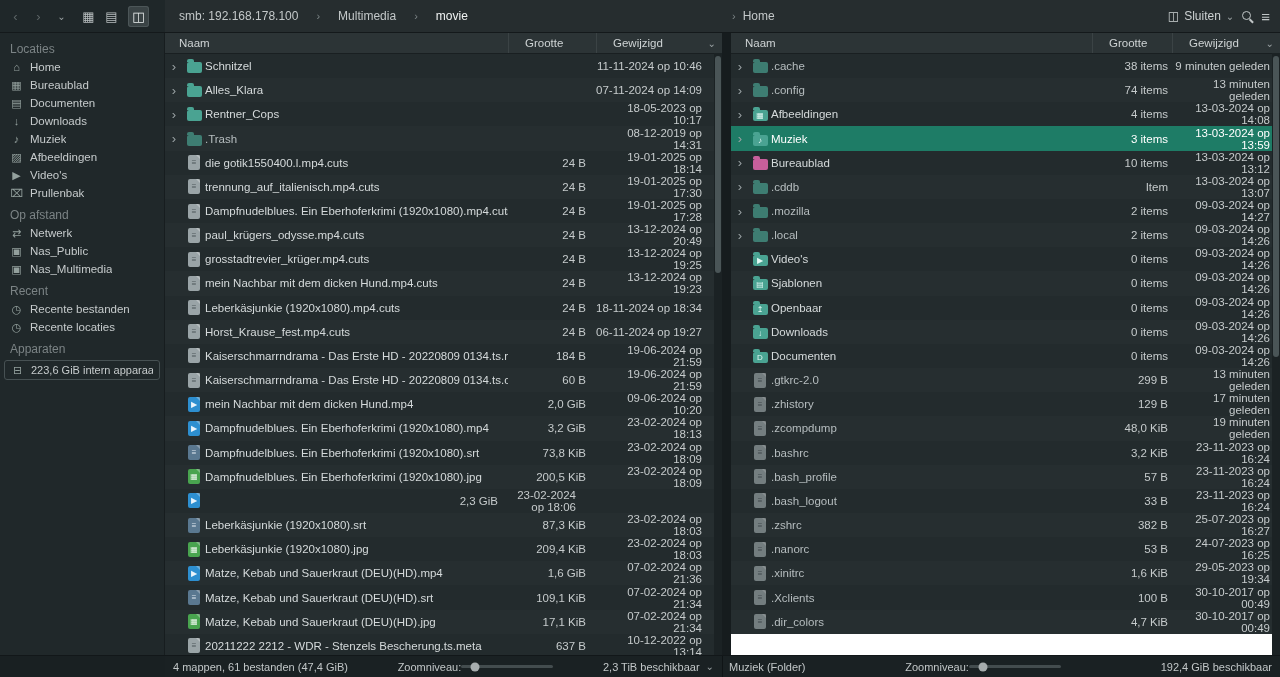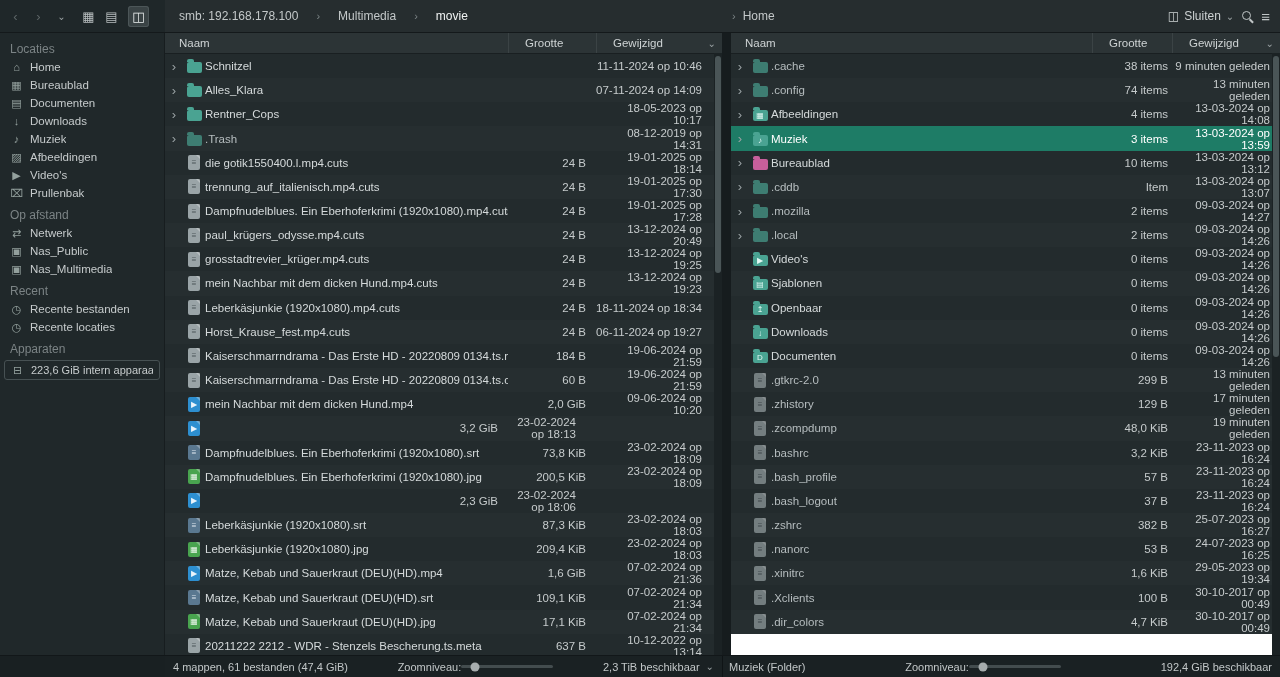--- a/index.html
+++ b/index.html
@@ -345,20 +345,21 @@
             </span>
             <span class="fname">mein Nachbar mit dem dicken Hund.mp4</span>
             <span class="fsize">2,0 GiB</span>
             <span class="fmod">09-06-2024 op 10:20</span>
           </div>
           <div class="row">
             <span class="expander"></span>
             <span class="ficell">
               <span class="fi c-video" data-glyph="▶"></span>
             </span>
+            <span class="fname">Dampfnudelblues. Ein Eberhoferkrimi (1920x1080).mp4</span>
             <span class="fsize">3,2 GiB</span>
             <span class="fmod">23-02-2024 op 18:13</span>
           </div>
           <div class="row">
             <span class="expander"></span>
             <span class="ficell">
               <span class="fi c-sub" data-glyph="≡"></span>
             </span>
             <span class="fname">Dampfnudelblues. Ein Eberhoferkrimi (1920x1080).srt</span>
             <span class="fsize">73,8 KiB</span>
@@ -614,21 +615,21 @@
             <span class="fname">.bash_profile</span>
             <span class="fsize">57 B</span>
             <span class="fmod">23-11-2023 op 16:24</span>
           </div>
           <div class="row hid">
             <span class="expander"></span>
             <span class="ficell">
               <span class="fi c-doc" data-glyph="≡"></span>
             </span>
             <span class="fname">.bash_logout</span>
-            <span class="fsize">37 B</span>
+            <span class="fsize">33 B</span>
             <span class="fmod">23-11-2023 op 16:24</span>
           </div>
           <div class="row hid">
             <span class="expander"></span>
             <span class="ficell">
               <span class="fi c-doc" data-glyph="≡"></span>
             </span>
             <span class="fname">.zshrc</span>
             <span class="fsize">382 B</span>
             <span class="fmod">25-07-2023 op 16:27</span>

